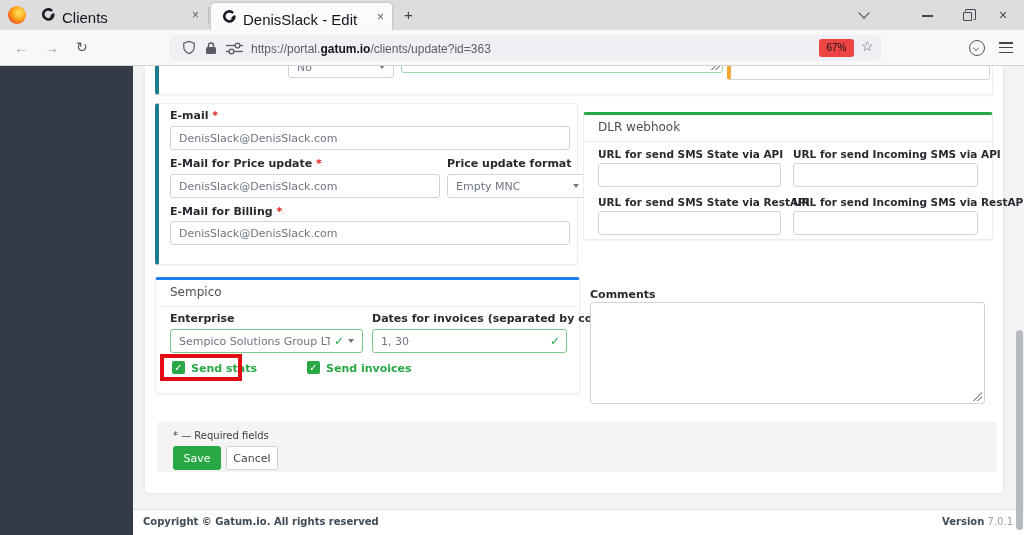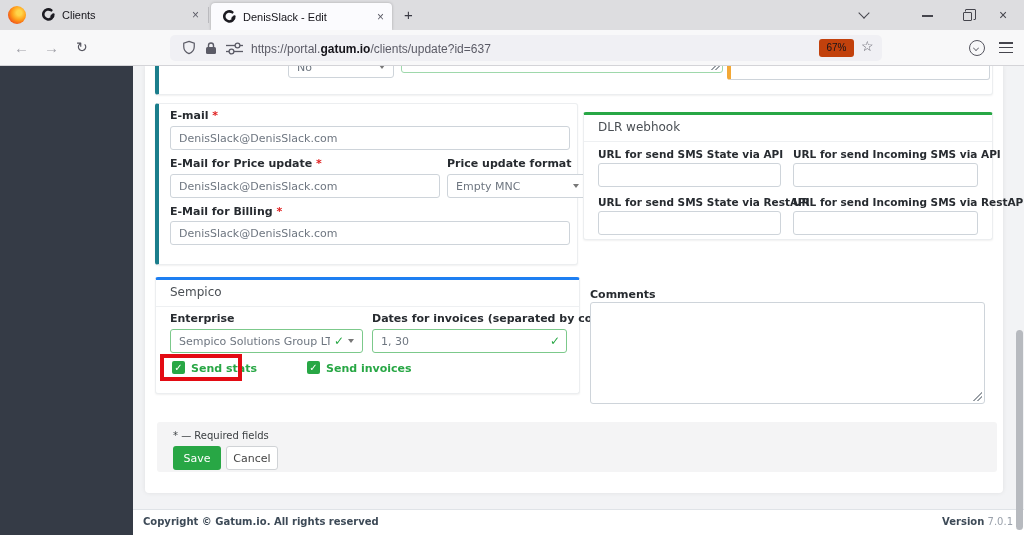--- a/index.html
+++ b/index.html
@@ -92,21 +92,21 @@
 
   
   .chrome{position:absolute;left:0;top:0;width:1024px;height:66px;font-family:"Liberation Sans",sans-serif}
   .tabbar{position:absolute;left:0;top:0;width:1024px;height:30px;background:#dddde0}
   .ffx{position:absolute;left:8px;top:6px;width:18px;height:18px;border-radius:50%;
        background:radial-gradient(circle at 62% 38%, #ffd54a 0 16%, #ff9f1a 45%, #f25c19 72%, #c73a3a 100%)}
   .tab{position:absolute;height:30px}
   .tab1{left:30px;top:0;width:178px}
   .tab2{position:absolute;left:211px;top:3px;width:181px;height:27px;background:#fbfbfe;border-radius:4px 4px 0 0;box-shadow:0 0 3px rgba(0,0,0,.25)}
   .tab-sep{position:absolute;left:208px;top:7px;width:1px;height:16px;background:#bcbcc0}
-  .tab-title{position:absolute;font-size:11px;color:#15141a;white-space:nowrap}
+  .tab-title{position:absolute;font-size:15px;color:#15141a;white-space:nowrap}
   .tab-x{position:absolute;font-size:12px;color:#5b5b66}
   .newtab{position:absolute;left:404px;top:6px;font-size:15px;color:#3a3a44}
   .chev{width:8px;height:8px;border-right:1.6px solid #45454d;border-bottom:1.6px solid #45454d;transform:rotate(45deg)}
   .wc-chev{position:absolute;left:860px;top:9px}
   .wc-min{position:absolute;left:922px;top:15px;width:11px;height:1.6px;background:#45454d}
   .wc-rest{position:absolute;left:963px;top:12px;width:9px;height:9px;border:1.3px solid #45454d;border-radius:1px}
   .wc-rest::after{content:"";position:absolute;left:1px;top:-4px;width:9px;height:9px;border:1.3px solid #45454d;border-radius:1px;
        clip-path:polygon(0 0,100% 0,100% 100%,78% 100%,78% 22%,0 22%)}
   .wc-x{position:absolute;left:999px;top:7px;font-size:14px;color:#45454d}
   .navbar{position:absolute;left:0;top:30px;width:1024px;height:36px;background:#f8f8f9;border-bottom:1px solid #d4d4d8}
@@ -114,21 +114,21 @@
   .nav-back{left:14px;top:39px;color:#a0a0a8}
   .nav-fwd{left:44px;top:39px;color:#a0a0a8}
   .nav-reload{left:76px;top:39px;color:#55555f;font-size:14px}
   .urlbar{position:absolute;left:170px;top:35px;width:712px;height:26px;background:#f0f0f4;border-radius:5px}
   .uicon{position:absolute;top:41px}
   .u-shield{left:182px;top:40px}
   .u-lock{left:205px;top:41px}
   .u-sliders{left:226px;top:42px}
   .url-text{position:absolute;left:251px;top:42px;font-size:12px;color:#5b5b66;white-space:nowrap}
   .url-text .dom{color:#15141a;font-weight:bold}
-  .zoom-pill{position:absolute;left:819px;top:39px;width:35px;height:18px;background:#c2410c;border-radius:3px;
+  .zoom-pill{position:absolute;left:819px;top:39px;width:35px;height:18px;background:#ef4444;border-radius:3px;
        font-size:10px;color:#15141a;text-align:center;line-height:18px}
   .star{position:absolute;left:861px;top:38px;font-size:14px;color:#5b5b66}
   .pocket{position:absolute;left:969px;top:40px;width:16px;height:16px;border:1.5px solid #55555f;border-radius:50%}
   .pocket i{position:absolute;left:3.2px;top:3.5px;width:6px;height:6px;border-right:1.5px solid #55555f;border-bottom:1.5px solid #55555f;transform:rotate(45deg) scale(.7)}
   .burger{position:absolute;left:999px;top:42px;width:14px;height:11px;
        background:linear-gradient(#45454d 0 1.5px,transparent 1.5px 4.8px,#45454d 4.8px 6.3px,transparent 6.3px 9.5px,#45454d 9.5px 11px)}
   .favicon{position:absolute;width:13px;height:13px}
 </style>
 </head>
 <body>
@@ -250,21 +250,21 @@
     <svg class="uicon u-lock" width="12" height="14" viewBox="0 0 12 13">
       <rect x="1" y="5.5" width="10" height="7" rx="1.5" fill="#5b5b66"></rect>
       <path d="M3.5 6V4a2.5 2.5 0 0 1 5 0v2" stroke="#5b5b66" stroke-width="1.4" fill="none"></path>
     </svg>
     <svg class="uicon u-sliders" width="17" height="13" viewBox="0 0 17 13">
       <line x1="0" y1="3.5" x2="17" y2="3.5" stroke="#5b5b66" stroke-width="1.3"></line>
       <circle cx="11.5" cy="3.5" r="2.4" fill="#f0f0f4" stroke="#5b5b66" stroke-width="1.3"></circle>
       <line x1="0" y1="9.5" x2="17" y2="9.5" stroke="#5b5b66" stroke-width="1.3"></line>
       <circle cx="5.5" cy="9.5" r="2.4" fill="#f0f0f4" stroke="#5b5b66" stroke-width="1.3"></circle>
     </svg>
-    <div class="url-text"><span>https://portal.</span><span class="dom">gatum.io</span><span>/clients/update?id=637</span></div>
+    <div class="url-text"><span>https://portal.</span><span class="dom">gatum.io</span><span>/clients/update?id=363</span></div>
     <div class="zoom-pill">67%</div>
     <span class="star">☆</span>
     <span class="pocket">
         <i></i>
       </span>
     <span class="burger"></span>
   </div>
 
 </div>
 

